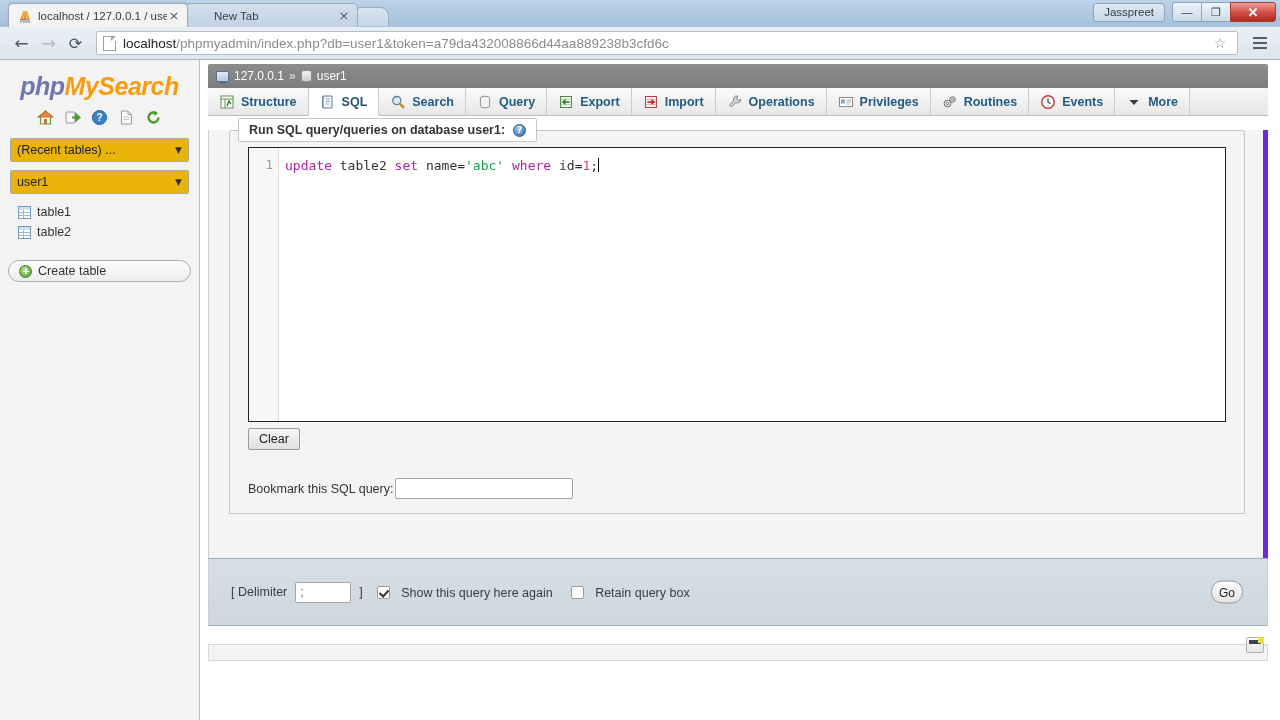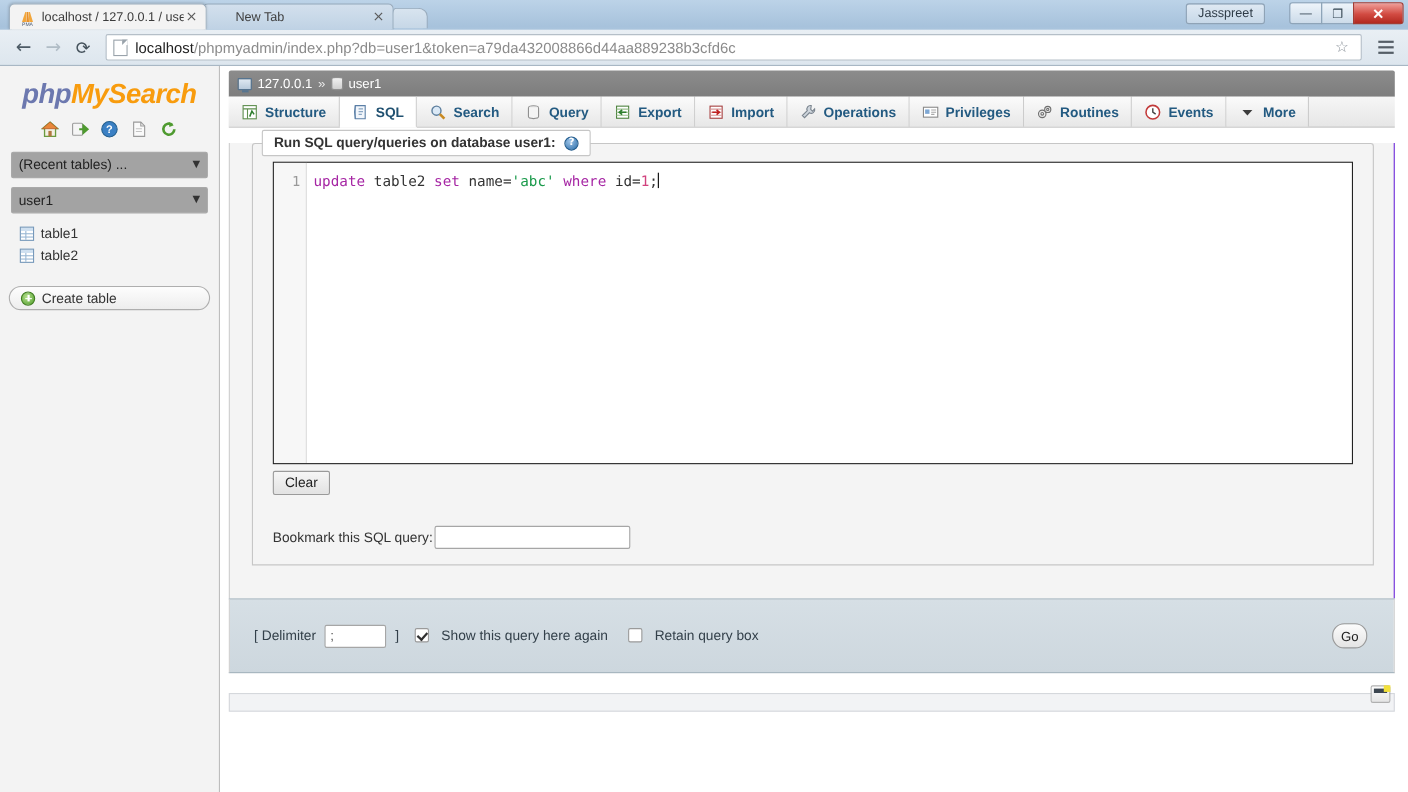--- a/index.html
+++ b/index.html
@@ -102,21 +102,21 @@
   #user-chip {
     height: 19px;
     min-width: 68px;
     padding: 0 10px;
     font-size: 11.5px;
     color: #2e3b47;
     background: linear-gradient(to bottom, #dfe9f3, #c7d8e8);
     border: 1px solid #8fa3b6;
     border-radius: 3px;
     display: flex; align-items: center; justify-content: center;
-    margin-right: 23px;
+    margin-right: 8px;
   }
   .wbtn {
     width: 30px; height: 20px;
     display: flex; align-items: center; justify-content: center;
     border: 1px solid #8ea4b8;
     background: linear-gradient(to bottom, #eef4fa, #ccdbe9);
     font-size: 11px;
     color: #31424f;
     margin-left: -1px;
   }
@@ -237,21 +237,21 @@
   }
   .sbicon { width: 17px; height: 17px; position: relative; cursor: pointer; }
   .sel-wrap {
     margin: 0 10px 8px 10px;
     position: relative;
   }
   .pma-select {
     width: 100%;
     height: 24px;
     border: 1px solid #a9a9a9;
-    background: #a3a3a3;
+    background: #eab308;
     font-size: 12.5px;
     color: #222;
     padding: 0 20px 0 6px;
     line-height: 22px;
     position: relative;
     border-radius: 2px;
   }
   .pma-select .caret {
     position: absolute;
     right: 6px; top: 0;
@@ -392,22 +392,22 @@
     color: #1f5070;
     border-bottom: 1px solid #ffffff;
     margin-bottom: -1px;
   }
   .ptab .ticon { width: 16px; height: 16px; flex: 0 0 16px; }
 
   #sql-panel {
     margin: 0 12px 0 8px;
     background: #f4f4f4;
     border-left: 1px solid #cfcfcf;
-    border-right: 1px solid #6d28d9;
-    padding: 0 0 2px 0;
+    border-right: 5px solid #6d28d9;
+    padding: 0 0 16px 0;
     position: relative;
   }
   #sql-fieldset {
     margin: 14px 18px 0 20px;
     border: 1px solid #c6c6c6;
     border-radius: 3px 3px 0 0;
     background: #f4f4f4;
     padding: 16px 18px 14px 18px;
     position: relative;
   }

